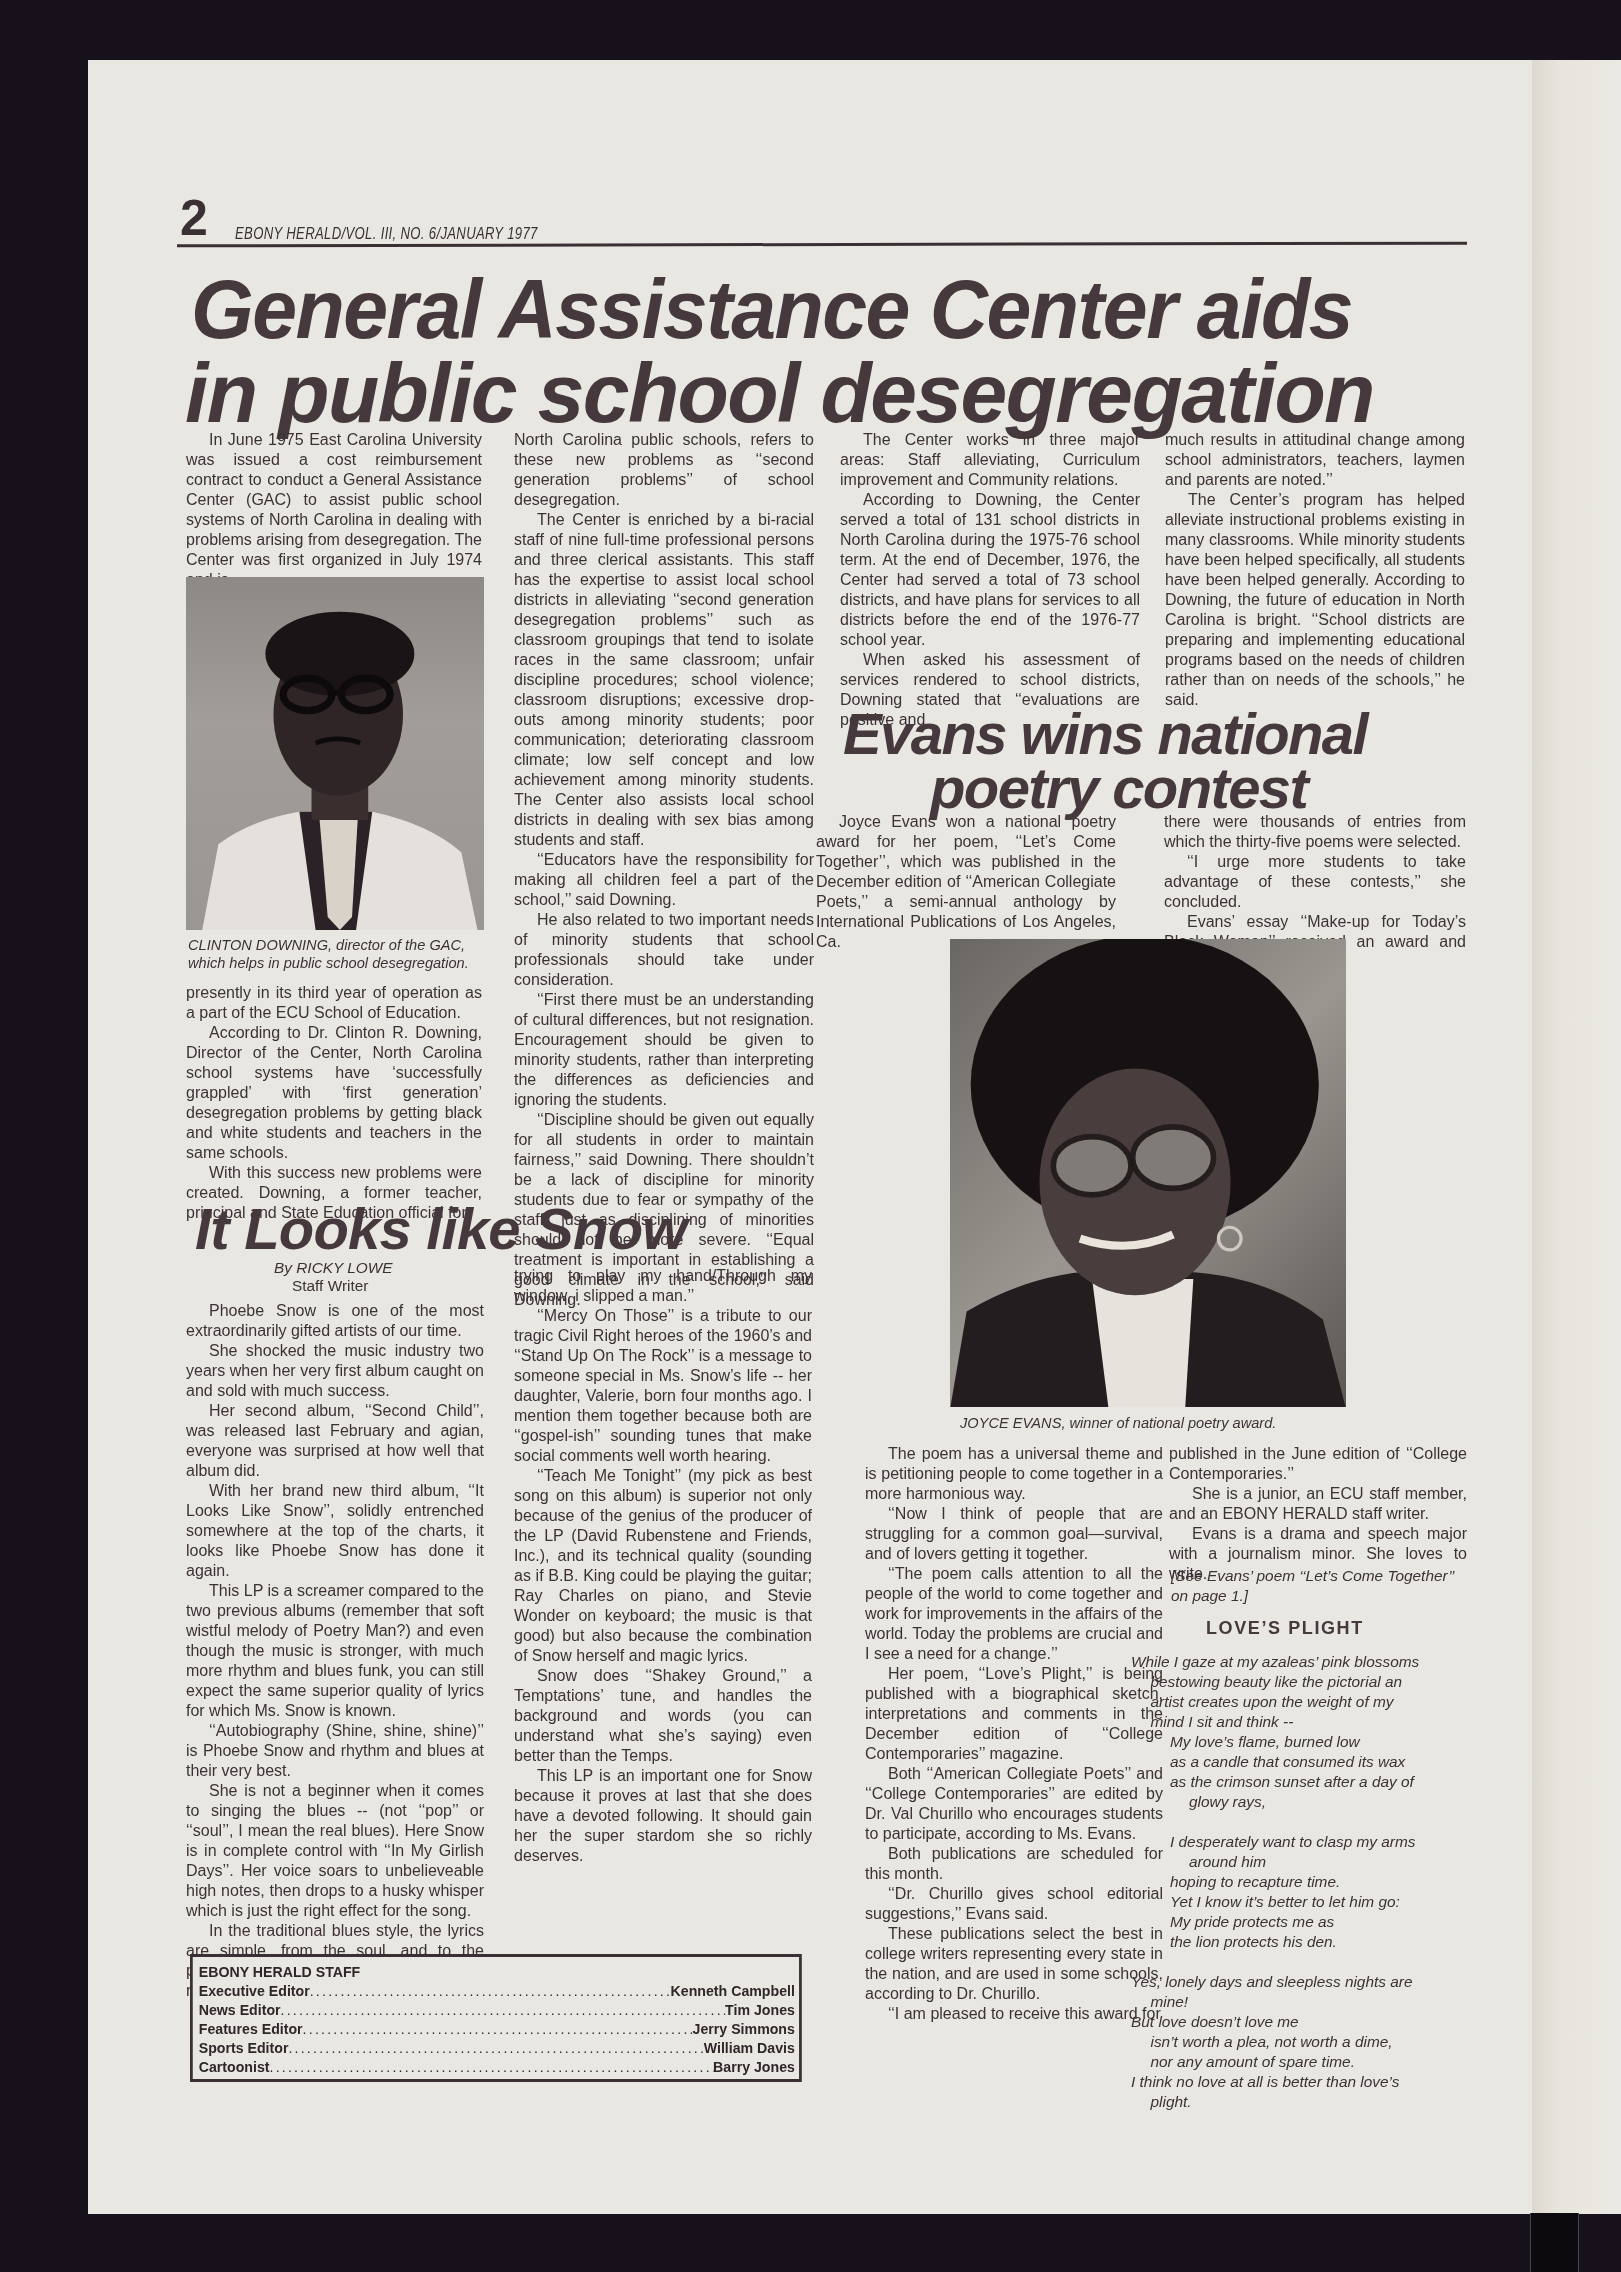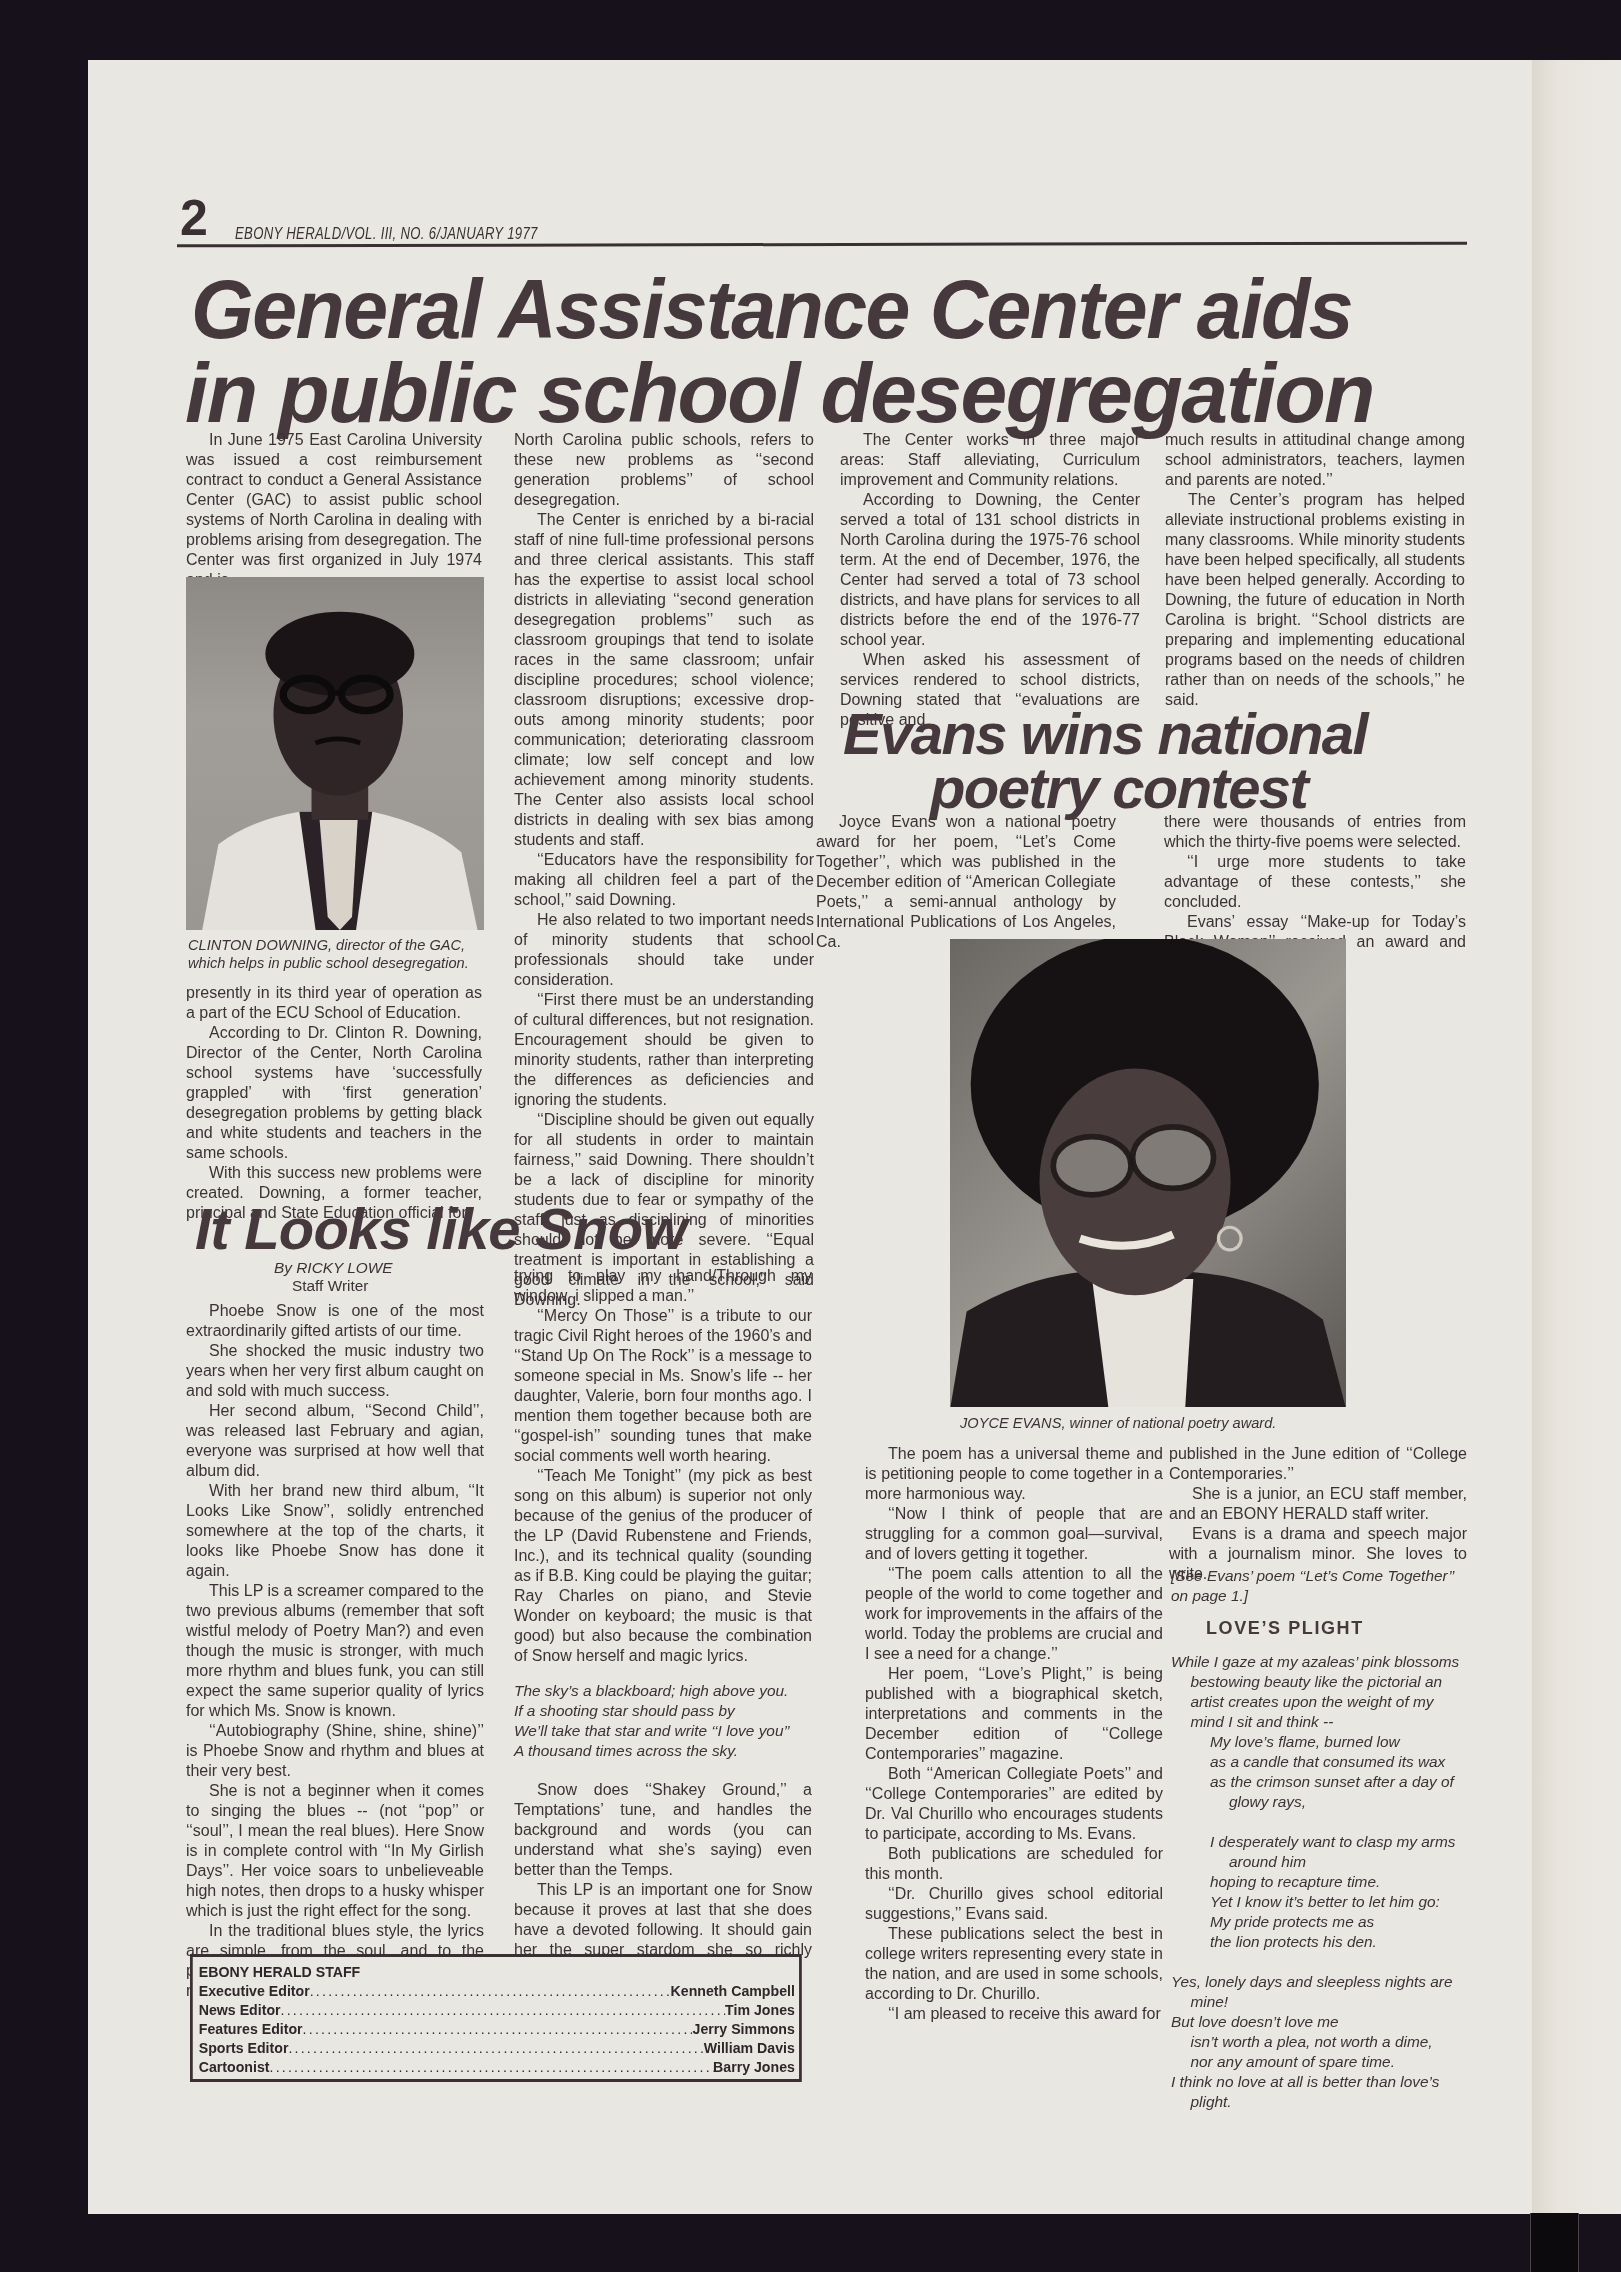--- a/index.html
+++ b/index.html
@@ -125,21 +125,21 @@
   <p>‘‘I am pleased to receive this award for</p>
 </div>
 <div class="abs txt" style="left:1169px;top:1444px;width:298px;">
   <p class="noindent">published in the June edition of ‘‘College Contemporaries.’’</p>
   <p>She is a junior, an ECU staff member, and an EBONY HERALD staff writer.</p>
   <p>Evans is a drama and speech major with a journalism minor. She loves to write.</p>
 </div>
 <div class="abs caption" style="left:1171px;top:1566px;width:298px;font-size:15.4px;line-height:19.5px;">[See Evans’ poem ‘‘Let’s Come Together’’ on page 1.]</div>
 
 <div class="abs" style="left:1206px;top:1618px;font-size:18px;font-weight:bold;letter-spacing:1.6px;color:#45393d;">LOVE’S PLIGHT</div>
-<div class="abs poem" id="poem-lines" style="left:1171px;top:1652px;width:308px;">
+<div class="abs poem" id="poem-lines" style="left:1131px;top:1652px;width:308px;">
     <div style="padding-left: 0px;">While I gaze at my azaleas’ pink blossoms</div>
     <div style="padding-left: 19.5px;">bestowing beauty like the pictorial an</div>
     <div style="padding-left: 19.5px;">artist creates upon the weight of my</div>
     <div style="padding-left: 19.5px;">mind I sit and think --</div>
     <div style="padding-left: 39px;">My love’s flame, burned low</div>
     <div style="padding-left: 39px;">as a candle that consumed its wax</div>
     <div style="padding-left: 39px;">as the crimson sunset after a day of</div>
     <div style="padding-left: 58px;">glowy rays,</div>
     <div style="padding-left: 39px; margin-top: 20px;">I desperately want to clasp my arms</div>
     <div style="padding-left: 58px;">around him</div>
@@ -169,26 +169,20 @@
   <p>This LP is a screamer compared to the two previous albums (remember that soft wistful melody of Poetry Man?) and even though the music is stronger, with much more rhythm and blues funk, you can still expect the same superior quality of lyrics for which Ms. Snow is known.</p>
   <p>‘‘Autobiography (Shine, shine, shine)’’ is Phoebe Snow and rhythm and blues at their very best.</p>
   <p>She is not a beginner when it comes to singing the blues -- (not ‘‘pop’’ or ‘‘soul’’, I mean the real blues). Here Snow is in complete control with ‘‘In My Girlish Days’’. Her voice soars to unbelieveable high notes, then drops to a husky whisper which is just the right effect for the song.</p>
   <p>In the traditional blues style, the lyrics are simple, from the soul, and to the point. A perfect example is laid out at night,</p>
 </div>
 
 <div class="abs txt" style="left:514px;top:1266px;width:298px;">
   <p class="noindent">trying to play my hand/Through my window, i slipped a man.’’</p>
   <p>‘‘Mercy On Those’’ is a tribute to our tragic Civil Right heroes of the 1960’s and ‘‘Stand Up On The Rock’’ is a message to someone special in Ms. Snow’s life -- her daughter, Valerie, born four months ago. I mention them together because both are ‘‘gospel-ish’’ sounding tunes that make social comments well worth hearing.</p>
   <p>‘‘Teach Me Tonight’’ (my pick as best song on this album) is superior not only because of the genius of the producer of the LP (David Rubenstene and Friends, Inc.), and its technical quality (sounding as if B.B. King could be playing the guitar; Ray Charles on piano, and Stevie Wonder on keyboard; the music is that good) but also because the combination of Snow herself and magic lyrics.</p>
-  <div class="poem" style="margin:14.6px 0 19.5px 0;">
-    <div>The sky’s a blackboard; high above you.</div>
-    <div>If a shooting star should pass by</div>
-    <div>We’ll take that star and write ‘‘I love you’’</div>
-    <div>A thousand times across the sky.</div>
-  </div>
   <p>Snow does ‘‘Shakey Ground,’’ a Temptations’ tune, and handles the background and words (you can understand what she’s saying) even better than the Temps.</p>
   <p>This LP is an important one for Snow because it proves at last that she does have a devoted following. It should gain her the super stardom she so richly deserves.</p>
 </div>
 
 <div class="staff-box" style="left:190px;top:1954px;width:648px;">
   <div>EBONY HERALD STAFF</div>
   <div class="staff-row">
       <span>Executive Editor</span>
       <span class="dots"></span>
       <span>Kenneth Campbell</span>

